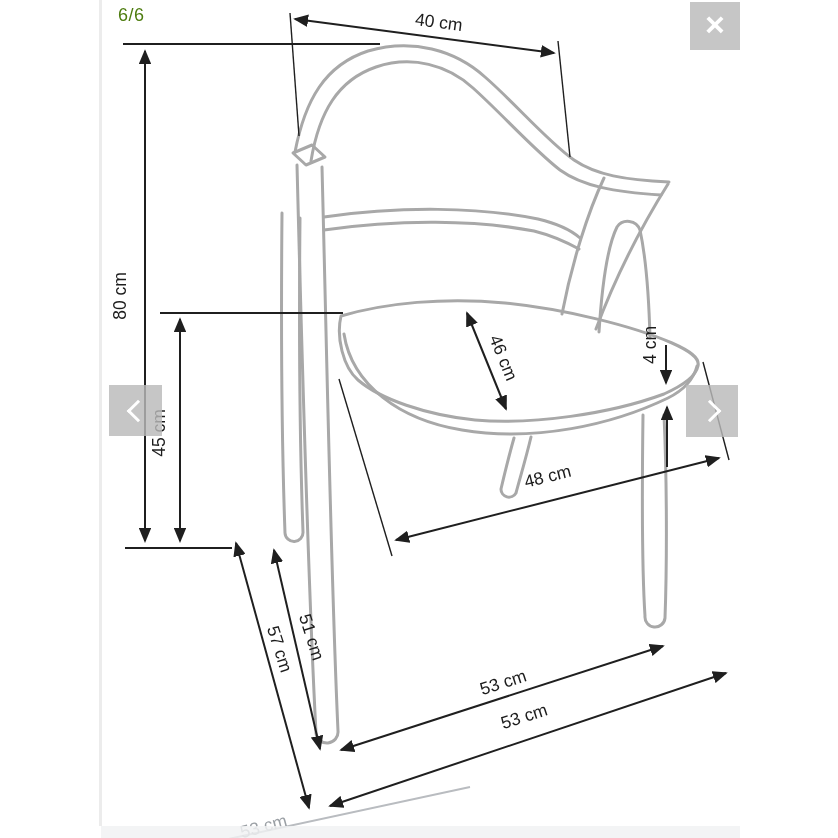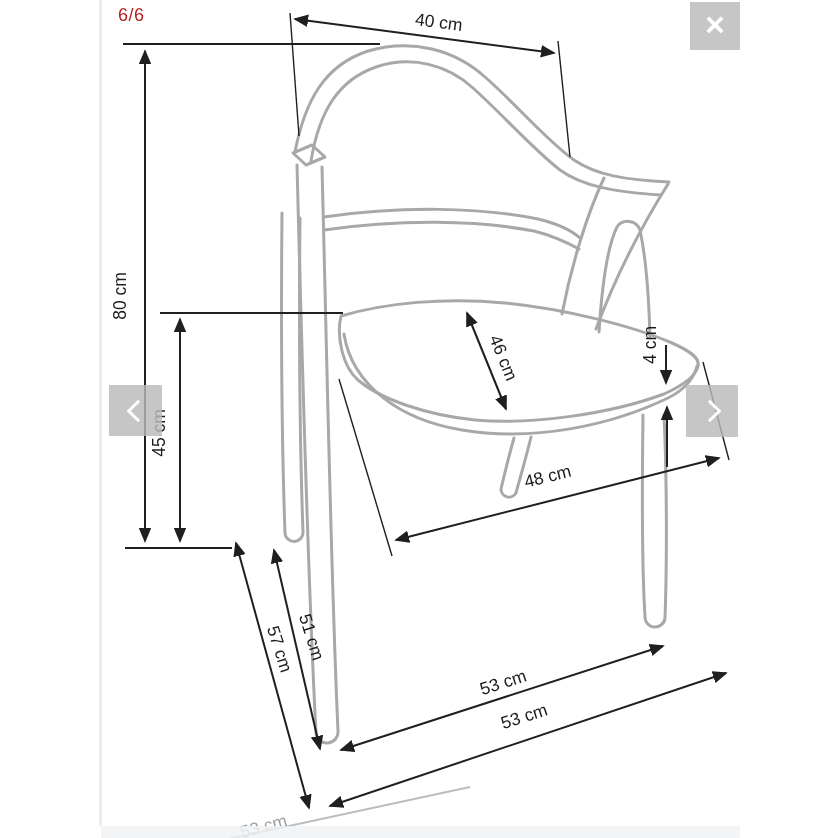--- a/index.html
+++ b/index.html
@@ -7,21 +7,21 @@
     width:838px;height:838px;position:relative;overflow:hidden;
     background:#ffffff;
     font-family:"Liberation Sans","DejaVu Sans",sans-serif;
   }
   .divider{
     position:absolute;left:99px;top:0;width:3px;height:826px;
     background:#ececec;z-index:0;
   }
   .counter{
     position:absolute;left:118px;top:5px;
-    font-size:18px;color:#b91c1c;letter-spacing:.5px;z-index:3;text-align:center;
+    font-size:18px;color:#4d7c0f;letter-spacing:.5px;z-index:3;text-align:center;
   }
   svg.diagram{position:absolute;left:0;top:0;z-index:1;}
   .bottom-strip{
     position:absolute;left:101px;top:826px;width:639px;height:12px;
     background:rgba(240,241,243,0.82);z-index:2;
   }
   .ctl{
     position:absolute;display:flex;align-items:center;justify-content:center;
     background:rgba(186,186,186,0.82);cursor:pointer;z-index:3;
   }

